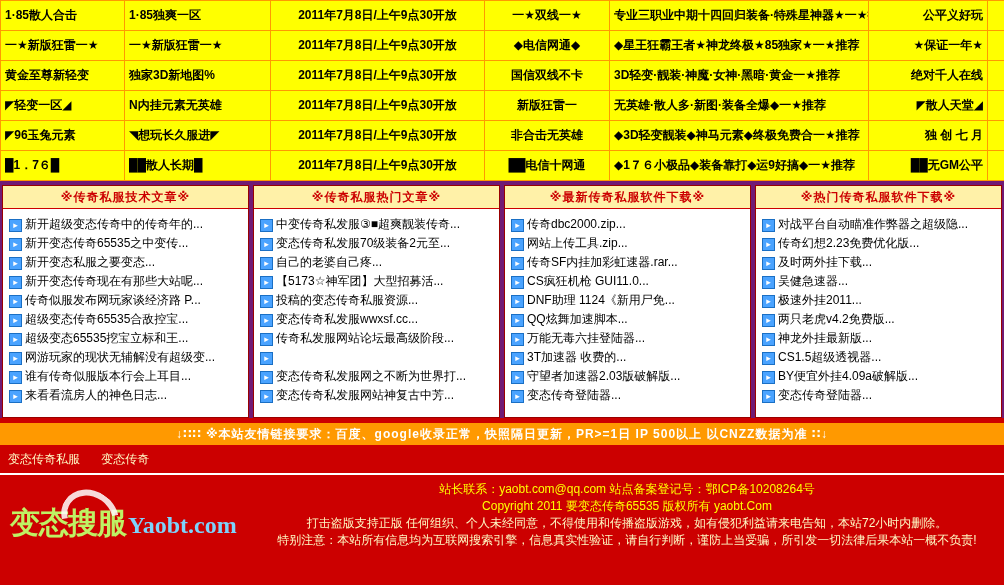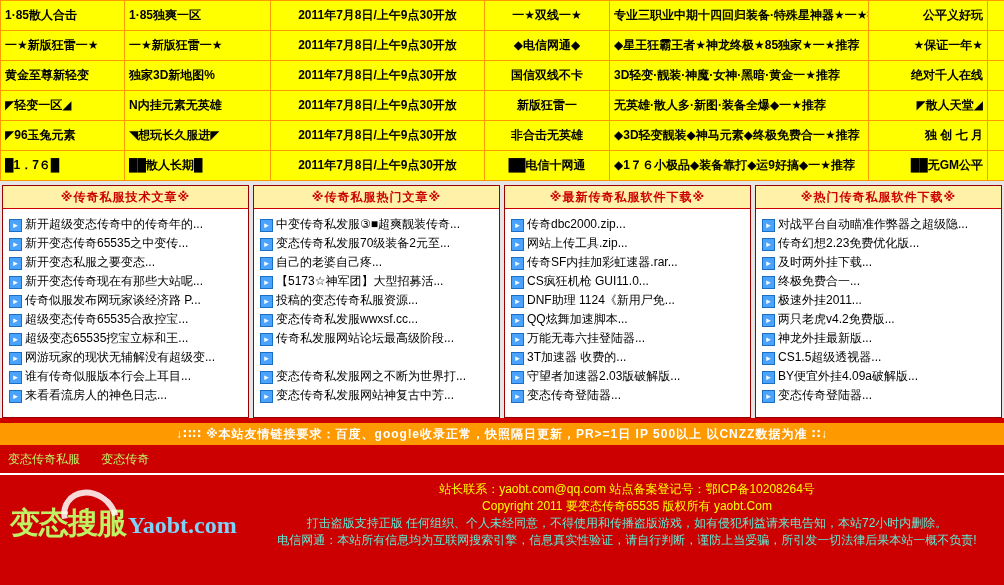--- a/index.html
+++ b/index.html
@@ -25,21 +25,21 @@
   .c2{width:137px;}
   .c3{width:205px;text-align:center;font-weight:normal;}
   .c4{width:116px;text-align:center;}
   .c5{width:250px;}
   .c6{width:110px;text-align:right;}
   .c7{width:85px;text-align:center;color:#cc0000;}
   .red{color:#cc0000;}
   .blue{color:#0000cc;}
 
   
-  .panels{display:flex;width:1004px;background:#e5e5e5;padding-top:4px;}
+  .panels{display:flex;width:1004px;background:#701a75;padding-top:4px;}
   .panel{flex:1;margin:0 2px;background:#ffffff;border:1px solid #990000;}
   .panel-head{
     background:#fff1a8;
     border-bottom:1px solid #cc0000;
     text-align:center;
     color:#cc0000;
     font-weight:bold;
     font-size:12px;
     height:22px;line-height:22px;
     letter-spacing:1px;
@@ -76,21 +76,21 @@
     text-align:center;
     font-weight:bold;
     letter-spacing:1px;
     overflow:hidden;
   }
   .links{
     width:1004px;height:28px;line-height:28px;
     background:#cc0000;color:#ffff66;font-size:12px;padding-left:8px;
     box-sizing:border-box;
   }
-  .links a{color:#bef264;text-decoration:none;margin-right:18px;font-family:Liberation Serif, serif;}
+  .links a{color:#fef9c3;text-decoration:none;margin-right:18px;font-family:Liberation Serif, serif;}
 
   
   .footer{
     width:1004px;height:110px;background:#cc0000;
     border-top:2px solid #ffffff;
     display:flex;align-items:flex-start;
     box-sizing:border-box;
     padding-top:6px;
   }
   .logo{
@@ -113,21 +113,21 @@
     border:6px solid #ffffff;border-radius:50%;
     border-right-color:transparent;border-bottom-color:transparent;
     transform:rotate(35deg);
     opacity:.85;
   }
   .foot-text{
     flex:1;color:#ffffff;font-size:12px;line-height:17px;text-align:center;
     padding-right:10px;
   }
   .foot-text .y{color:#ffff00;}
-  .foot-text .warn{color:#5eead4;}
+  .foot-text .warn{color:#fef9c3;}
 </style>
 </head>
 <body>
 
 <table class="srv-table">
   <tbody>
     <tr>
       <td class="c1 red">1·85散人合击</td>
       <td class="c2 red">1·85独爽一区</td>
       <td class="c3">2011年7月8日/上午9点30开放</td>
@@ -240,21 +240,21 @@
     </div>
   </div>
 
   <div class="panel">
     <div class="panel-head">※热门传奇私服软件下载※</div>
     <div class="panel-body">
       <ul>
         <li><span class="bullet">▸</span><span>对战平台自动瞄准作弊器之超级隐...</span></li>
         <li><span class="bullet">▸</span><span>传奇幻想2.23免费优化版...</span></li>
         <li><span class="bullet">▸</span><span>及时两外挂下载...</span></li>
-        <li><span class="bullet">▸</span><span>终极免费合一...</span></li>
+        <li><span class="bullet">▸</span><span>吴健急速器...</span></li>
         <li><span class="bullet">▸</span><span>极速外挂2011...</span></li>
         <li><span class="bullet">▸</span><span>两只老虎v4.2免费版...</span></li>
         <li><span class="bullet">▸</span><span>神龙外挂最新版...</span></li>
         <li><span class="bullet">▸</span><span>CS1.5超级透视器...</span></li>
         <li><span class="bullet">▸</span><span>BY便宜外挂4.09a破解版...</span></li>
         <li><span class="bullet">▸</span><span>变态传奇登陆器...</span></li>
       </ul>
     </div>
   </div>
 
@@ -269,15 +269,15 @@
 
 <div class="footer">
   <div class="logo">
     <span class="swoosh"></span>
     <span class="logo-cn">变态搜服</span><span class="logo-en">Yaobt.com</span>
   </div>
   <div class="foot-text">
     <div class="y">站长联系：yaobt.com@qq.com 站点备案登记号：鄂ICP备10208264号</div>
     <div class="y">Copyright 2011 要变态传奇65535 版权所有 yaobt.Com</div>
     <div class="warn">打击盗版支持正版 任何组织、个人未经同意，不得使用和传播盗版游戏，如有侵犯利益请来电告知，本站72小时内删除。</div>
-    <div class="warn">电信网通：本站所有信息均为互联网搜索引擎，信息真实性验证，请自行判断，谨防上当受骗，所引发一切法律后果本站一概不负责!</div>
+    <div class="warn">特别注意：本站所有信息均为互联网搜索引擎，信息真实性验证，请自行判断，谨防上当受骗，所引发一切法律后果本站一概不负责!</div>
   </div>
 </div>
 
 </body></html>

